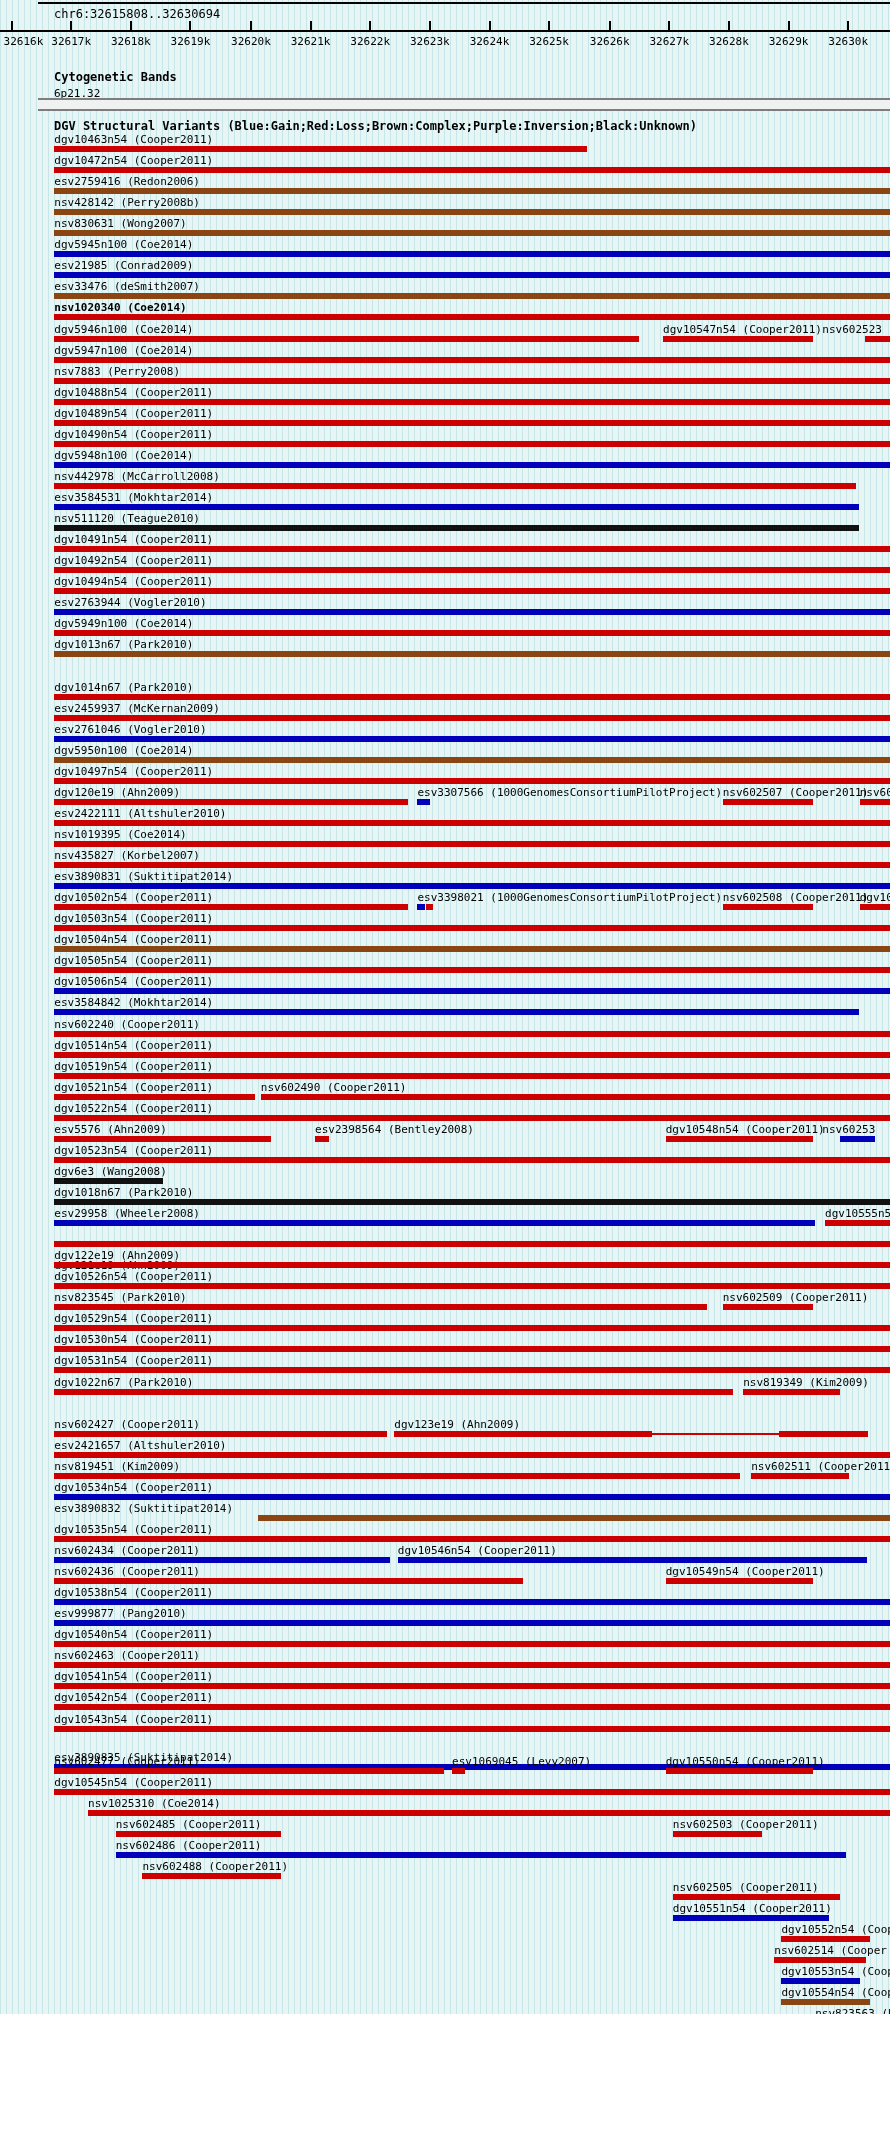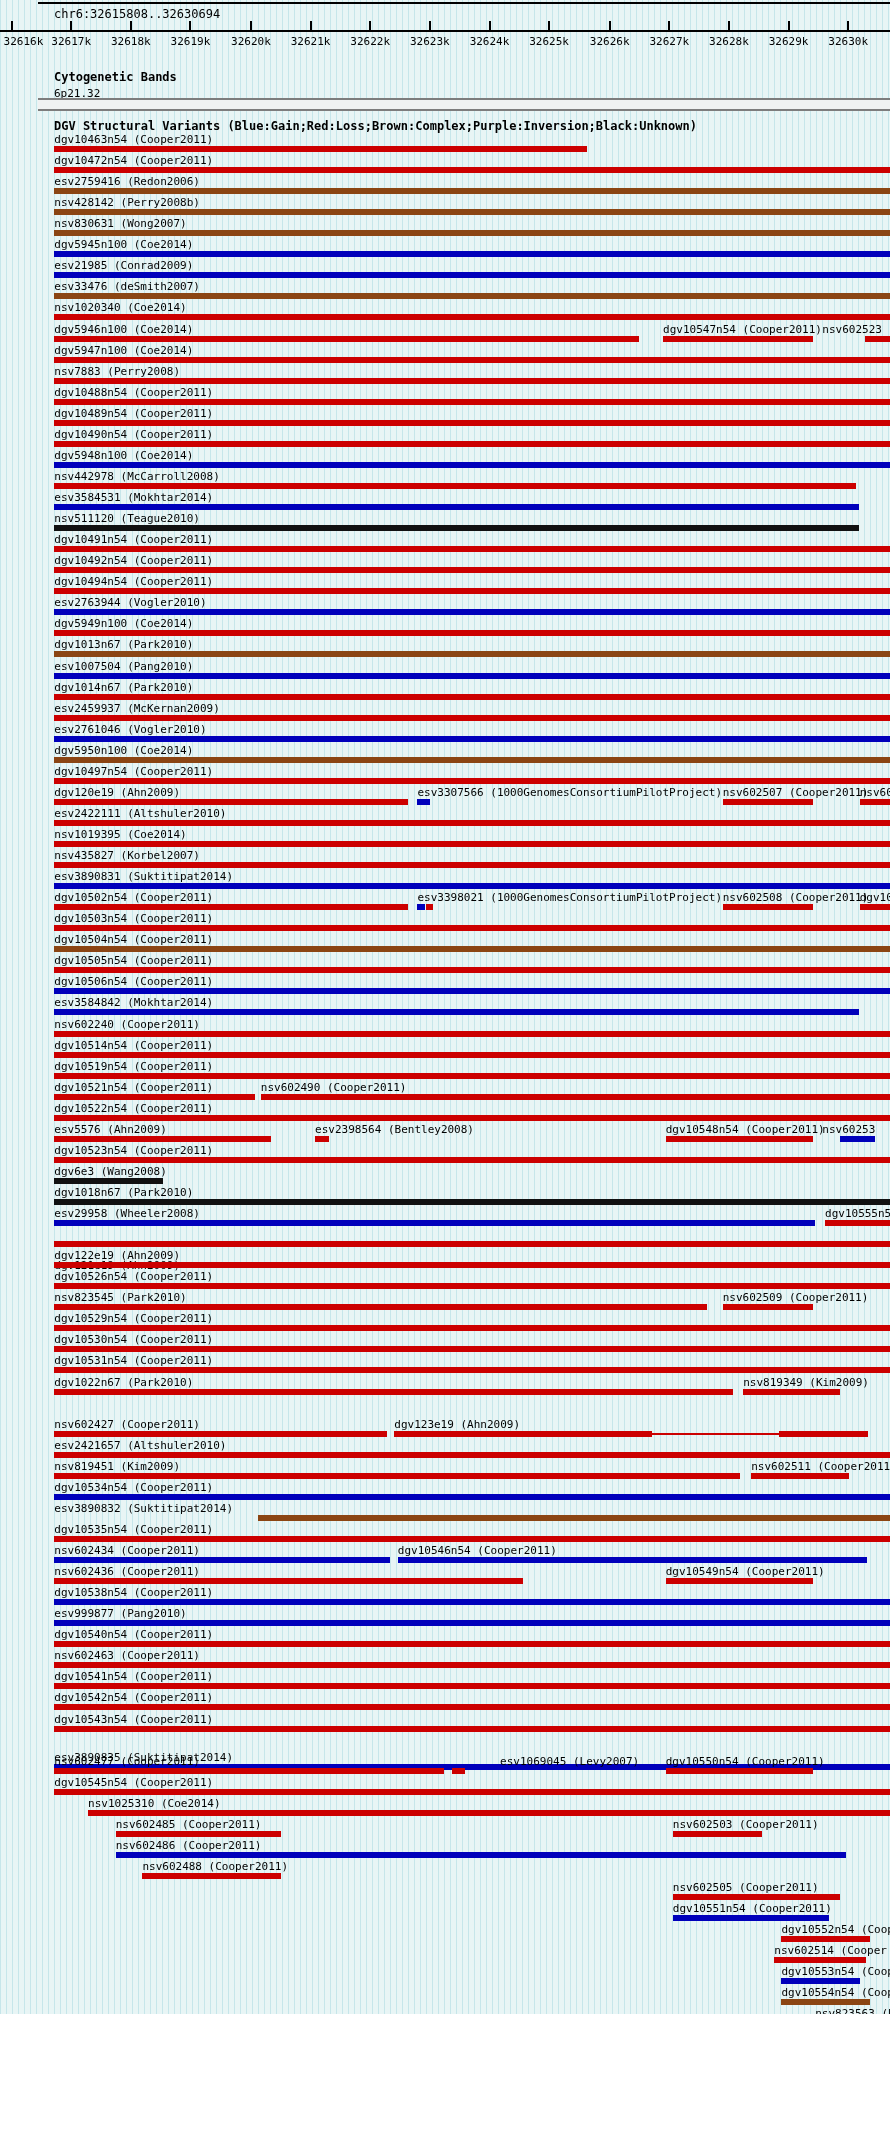--- a/index.html
+++ b/index.html
@@ -103,21 +103,21 @@
       </div>
       <div class="dgv-row" style="top: 126.36px;">
         <div class="v-label" style="left: 6.1%;">esv21985 (Conrad2009)</div>
         <div class="v-bar" style="left: 6.1%; width: 93.9%; background: rgb(0, 0, 187);"></div>
       </div>
       <div class="dgv-row" style="top: 147.42px;">
         <div class="v-label" style="left: 6.1%;">esv33476 (deSmith2007)</div>
         <div class="v-bar" style="left: 6.1%; width: 93.9%; background: rgb(139, 69, 19);"></div>
       </div>
       <div class="dgv-row" style="top: 168.48px;">
-        <div class="v-label" style="left: 6.1%;">nsv1020340 (Coe2014)</div>
+        <div class="v-label" style="left: 6.1%; font-weight: bold;">nsv1020340 (Coe2014)</div>
         <div class="v-bar" style="left: 6.1%; width: 93.9%; background: rgb(204, 0, 0);"></div>
       </div>
       <div class="dgv-row" style="top: 189.54px;">
         <div class="v-label" style="left: 6.1%;">dgv5946n100 (Coe2014)</div>
         <div class="v-bar" style="left: 6.1%; width: 65.7%; background: rgb(204, 0, 0);"></div>
         <div class="v-label" style="left: 74.5%;">dgv10547n54 (Cooper2011)</div>
         <div class="v-bar" style="left: 74.5%; width: 16.8%; background: rgb(204, 0, 0);"></div>
         <div class="v-label" style="left: 92.4%;">nsv602523 (</div>
         <div class="v-bar" style="left: 97.2%; width: 2.8%; background: rgb(204, 0, 0);"></div>
       </div>
@@ -173,24 +173,20 @@
         <div class="v-label" style="left: 6.1%;">esv2763944 (Vogler2010)</div>
         <div class="v-bar" style="left: 6.1%; width: 93.9%; background: rgb(0, 0, 187);"></div>
       </div>
       <div class="dgv-row" style="top: 484.38px;">
         <div class="v-label" style="left: 6.1%;">dgv5949n100 (Coe2014)</div>
         <div class="v-bar" style="left: 6.1%; width: 93.9%; background: rgb(204, 0, 0);"></div>
       </div>
       <div class="dgv-row" style="top: 505.44px;">
         <div class="v-label" style="left: 6.1%;">dgv1013n67 (Park2010)</div>
         <div class="v-bar" style="left: 6.1%; width: 93.9%; background: rgb(139, 69, 19);"></div>
-      </div>
-      <div class="dgv-row" style="top: 526.5px;">
-        <div class="v-label" style="left: 6.1%;">esv1007504 (Pang2010)</div>
-        <div class="v-bar" style="left: 6.1%; width: 93.9%; background: rgb(0, 0, 187);"></div>
       </div>
       <div class="dgv-row" style="top: 547.56px;">
         <div class="v-label" style="left: 6.1%;">dgv1014n67 (Park2010)</div>
         <div class="v-bar" style="left: 6.1%; width: 93.9%; background: rgb(204, 0, 0);"></div>
       </div>
       <div class="dgv-row" style="top: 568.62px;">
         <div class="v-label" style="left: 6.1%;">esv2459937 (McKernan2009)</div>
         <div class="v-bar" style="left: 6.1%; width: 93.9%; background: rgb(204, 0, 0);"></div>
       </div>
       <div class="dgv-row" style="top: 589.68px;">
@@ -418,21 +414,21 @@
         <div class="v-label" style="left: 6.1%;">dgv10543n54 (Cooper2011)</div>
         <div class="v-bar" style="left: 6.1%; width: 93.9%; background: rgb(204, 0, 0);"></div>
       </div>
       <div class="dgv-row" style="top: 1618px;">
         <div class="v-label" style="left: 6.1%;">esv3890835 (Suktitipat2014)</div>
         <div class="v-bar" style="left: 6.1%; width: 93.9%; background: rgb(0, 0, 187);"></div>
       </div>
       <div class="dgv-row" style="top: 1621.62px;">
         <div class="v-label" style="left: 6.1%;">nsv602477 (Cooper2011)</div>
         <div class="v-bar" style="left: 6.1%; width: 43.8%; background: rgb(204, 0, 0);"></div>
-        <div class="v-label" style="left: 50.8%; margin-left: 48px;">esv1069045 (Levy2007)</div>
+        <div class="v-label" style="left: 50.8%;">esv1069045 (Levy2007)</div>
         <div class="v-bar" style="left: 50.8%; width: 1.4%; background: rgb(204, 0, 0);"></div>
         <div class="v-label" style="left: 74.8%;">dgv10550n54 (Cooper2011)</div>
         <div class="v-bar" style="left: 74.8%; width: 16.5%; background: rgb(204, 0, 0);"></div>
       </div>
       <div class="dgv-row" style="top: 1642.68px;">
         <div class="v-label" style="left: 6.1%;">dgv10545n54 (Cooper2011)</div>
         <div class="v-bar" style="left: 6.1%; width: 93.9%; background: rgb(204, 0, 0);"></div>
       </div>
       <div class="dgv-row" style="top: 1663.74px;">
         <div class="v-label" style="left: 9.9%;">nsv1025310 (Coe2014)</div>

